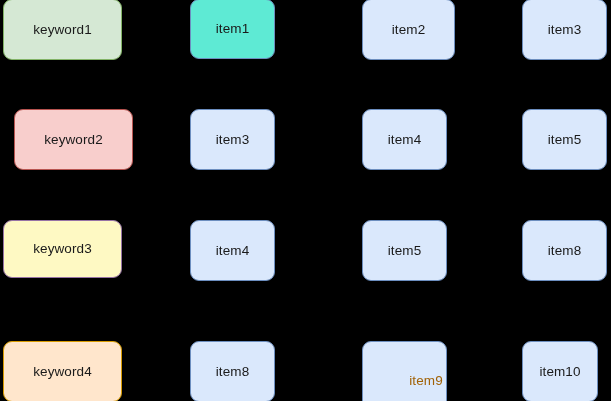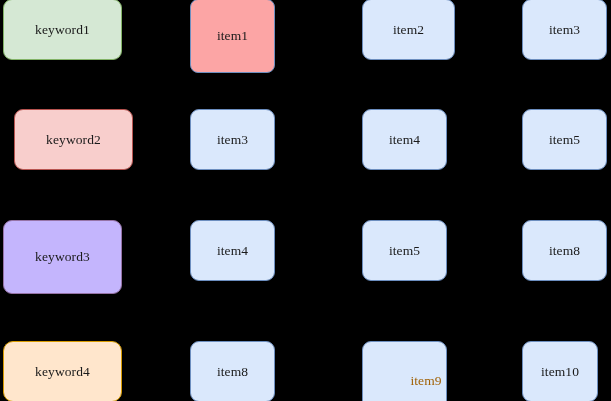--- a/index.html
+++ b/index.html
@@ -7,21 +7,21 @@
     margin: 0;
     padding: 0;
     background: #000000;
   }
   #canvas {
     position: relative;
     width: 611px;
     height: 401px;
     background: #000000;
     overflow: hidden;
-    font-family: Liberation Serif, serif;
+    font-family: Liberation Sans, sans-serif;
   }
   .node {
     position: absolute;
     box-sizing: border-box;
     border-radius: 9px;
     border-style: solid;
     border-width: 1px;
     display: flex;
     align-items: center;
     justify-content: center;
@@ -36,54 +36,54 @@
     pointer-events: none;
   }
 </style>
 </head>
 <body>
 
 <div id="canvas" style="width: 611px; height: 401px; background: rgb(0, 0, 0);">
     <div class="node" style="left: 3px; top: -1px; width: 119px; height: 61px; background: rgb(213, 232, 212); border-color: rgb(130, 179, 102); color: rgb(26, 26, 26);">
       <span class="node-label">keyword1</span>
     </div>
-    <div class="node" style="left: 190px; top: -1px; width: 85px; height: 74px; background: #fca5a5; border-color: rgb(108, 142, 191); color: rgb(26, 26, 26); border-radius: 8px;">
+    <div class="node" style="left: 190px; top: -1px; width: 85px; height: 60px; background: #5eead4; border-color: rgb(108, 142, 191); color: rgb(26, 26, 26);">
       <span class="node-label">item1</span>
     </div>
     <div class="node" style="left: 362px; top: -1px; width: 93px; height: 61px; background: rgb(218, 232, 252); border-color: rgb(108, 142, 191); color: rgb(26, 26, 26);">
       <span class="node-label">item2</span>
     </div>
     <div class="node" style="left: 522px; top: -1px; width: 85px; height: 61px; background: rgb(218, 232, 252); border-color: rgb(108, 142, 191); color: rgb(26, 26, 26);">
       <span class="node-label">item3</span>
     </div>
     <div class="node" style="left: 14px; top: 109px; width: 119px; height: 61px; background: rgb(248, 206, 204); border-color: rgb(184, 84, 80); color: rgb(26, 26, 26);">
       <span class="node-label">keyword2</span>
     </div>
     <div class="node" style="left: 190px; top: 109px; width: 85px; height: 61px; background: rgb(218, 232, 252); border-color: rgb(108, 142, 191); color: rgb(26, 26, 26);">
       <span class="node-label">item3</span>
     </div>
     <div class="node" style="left: 362px; top: 109px; width: 85px; height: 61px; background: rgb(218, 232, 252); border-color: rgb(108, 142, 191); color: rgb(26, 26, 26);">
       <span class="node-label">item4</span>
     </div>
     <div class="node" style="left: 522px; top: 109px; width: 85px; height: 61px; background: rgb(218, 232, 252); border-color: rgb(108, 142, 191); color: rgb(26, 26, 26);">
       <span class="node-label">item5</span>
     </div>
-    <div class="node" style="left: 3px; top: 220px; width: 119px; height: 74px; background: #c4b5fd; border-color: rgb(150, 115, 166); color: rgb(26, 26, 26);">
+    <div class="node" style="left: 3px; top: 220px; width: 119px; height: 58px; background: #fef9c3; border-color: rgb(150, 115, 166); color: rgb(26, 26, 26);">
       <span class="node-label">keyword3</span>
     </div>
     <div class="node" style="left: 190px; top: 220px; width: 85px; height: 61px; background: rgb(218, 232, 252); border-color: rgb(108, 142, 191); color: rgb(26, 26, 26);">
       <span class="node-label">item4</span>
     </div>
     <div class="node" style="left: 362px; top: 220px; width: 85px; height: 61px; background: rgb(218, 232, 252); border-color: rgb(108, 142, 191); color: rgb(26, 26, 26);">
       <span class="node-label">item5</span>
     </div>
     <div class="node" style="left: 522px; top: 220px; width: 85px; height: 61px; background: rgb(218, 232, 252); border-color: rgb(108, 142, 191); color: rgb(26, 26, 26);">
       <span class="node-label">item8</span>
     </div>
-    <div class="node" style="left: 3px; top: 341px; width: 119px; height: 61px; background: rgb(255, 230, 204); border-color: rgb(215, 155, 0); color: rgb(26, 26, 26); border-radius: 10px;">
+    <div class="node" style="left: 3px; top: 341px; width: 119px; height: 61px; background: rgb(255, 230, 204); border-color: rgb(215, 155, 0); color: rgb(26, 26, 26);">
       <span class="node-label">keyword4</span>
     </div>
     <div class="node" style="left: 190px; top: 341px; width: 85px; height: 61px; background: rgb(218, 232, 252); border-color: rgb(108, 142, 191); color: rgb(26, 26, 26);">
       <span class="node-label">item8</span>
     </div>
     <div class="node" style="left: 362px; top: 341px; width: 85px; height: 79px; background: rgb(218, 232, 252); border-color: rgb(108, 142, 191); color: #a16207; padding-left: 43px;">
       <span class="node-label">item9</span>
     </div>
     <div class="node" style="left: 522px; top: 341px; width: 76px; height: 61px; background: rgb(218, 232, 252); border-color: rgb(108, 142, 191); color: rgb(26, 26, 26);">
       <span class="node-label">item10</span>

